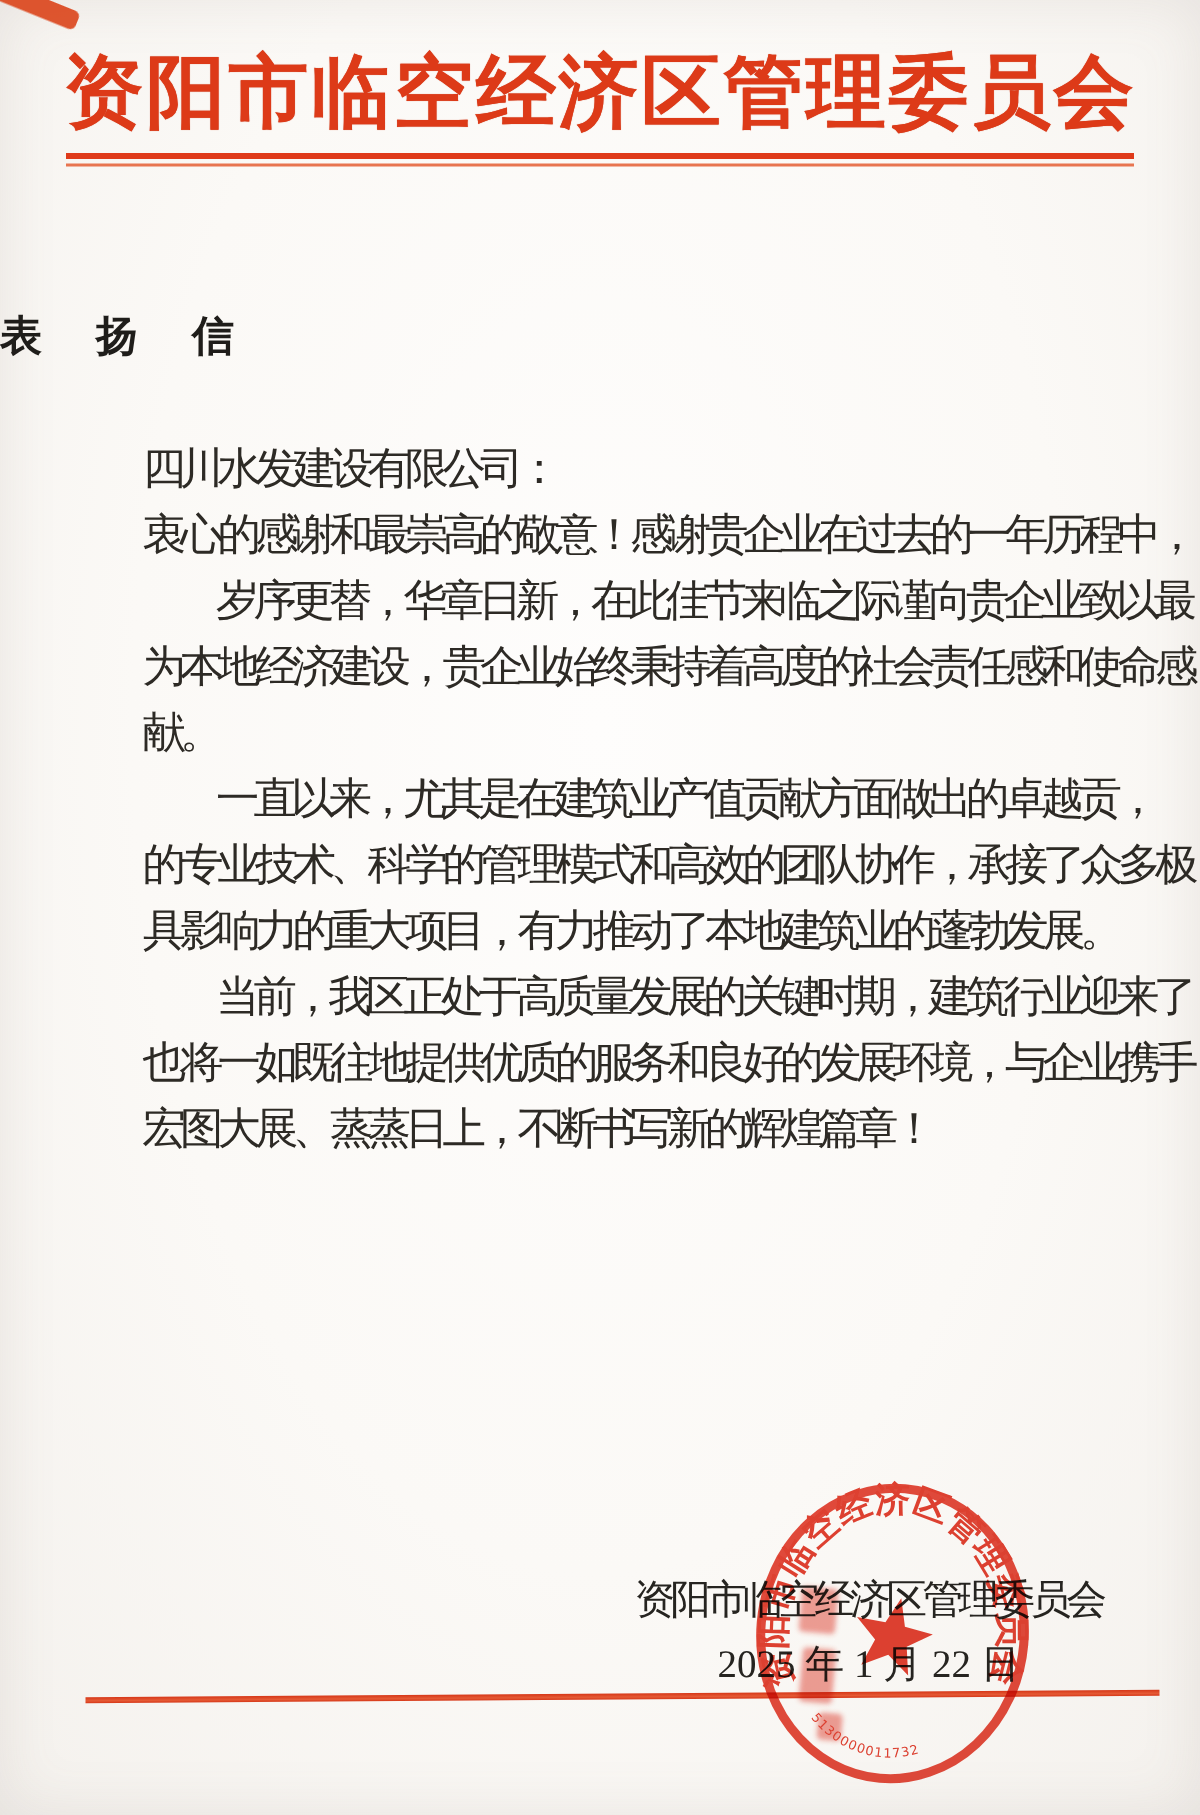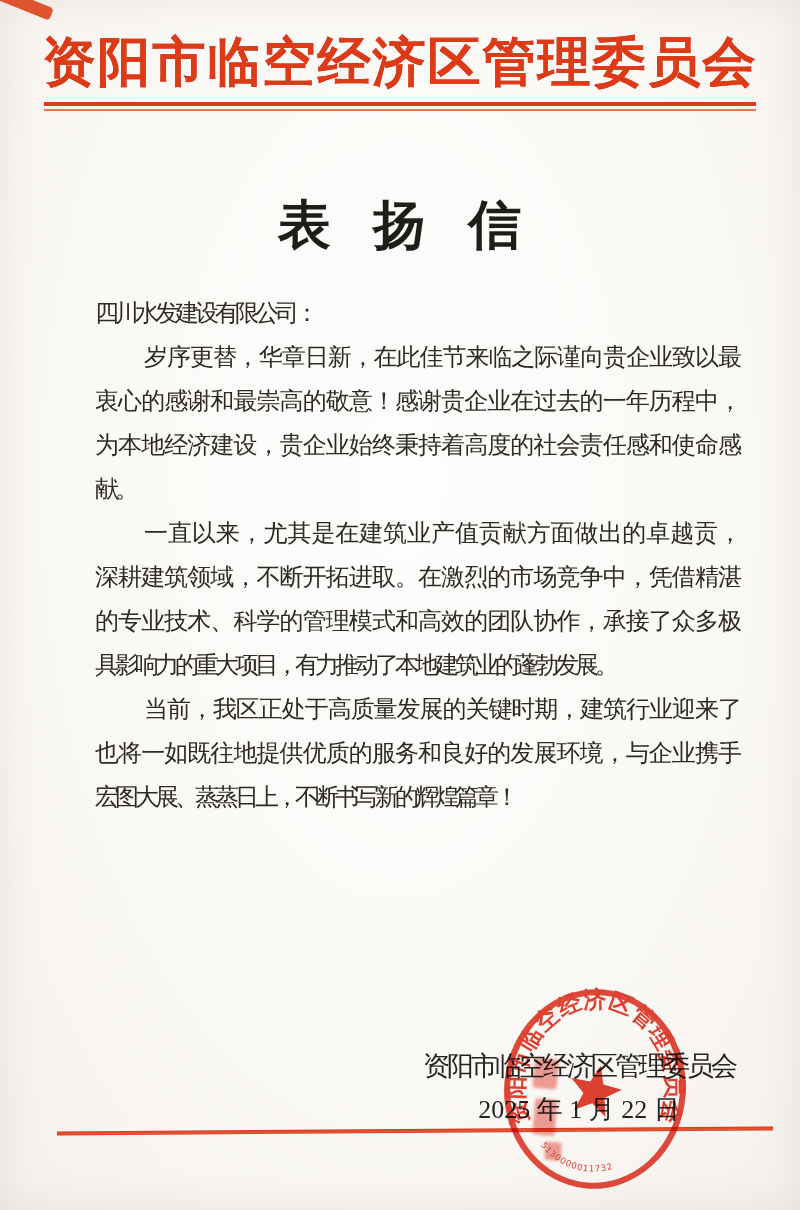--- a/index.html
+++ b/index.html
@@ -28,30 +28,30 @@
     text-shadow:0 0 .5px #c53312;
     white-space:nowrap;
   }
   .divider{
     margin:2px 44px 0 44px;height:3px;
     border-top:4px solid #df3a1a;
     border-bottom:2px solid #e87550;
   }
   
   .doc-title{
-    margin-top:88px;text-align:center;
-    font-size:53px;font-weight:bold;color:#1f1d1a;
+    margin-top:88px;text-align:left;
+    font-size:28px;font-weight:bold;color:#1f1d1a;
     word-spacing:27px;letter-spacing:1px;line-height:52px;
   }
   
   .body-block{
     margin:40px 62px 0 95px;width:643px;color:#2d2a25;
   }
   .bodyline{
-    font-size:24px;letter-spacing:-4px;line-height:44px;height:44px;
+    font-size:29px;letter-spacing:-4px;line-height:44px;height:44px;
     text-align:justify;text-align-last:justify;
     white-space:nowrap;overflow:visible;
   }
   .bodyline.end{text-align-last:left;}
   .bodyline.indent{text-indent:49px;}
   
   .sign-block{
     position:absolute;right:60px;top:1046px;width:322px;text-align:center;color:#262420;
   }
   .sign-org{font-size:27px;letter-spacing:-3px;line-height:40px;white-space:nowrap;}
@@ -78,26 +78,25 @@
   <div class="corner-mark"></div>
 
   <div class="letterhead">资阳市临空经济区管理委员会</div>
 
   <div class="divider"></div>
 
   <div class="doc-title">表 扬 信</div>
 
   <div class="body-block">
     <div class="bodyline end">四川水发建设有限公司：</div>
+    <div class="bodyline">衷心的感谢和最崇高的敬意！感谢贵企业在过去的一年历程中，</div>
     <div class="bodyline indent">岁序更替，华章日新，在此佳节来临之际谨向贵企业致以最</div>
-    <div class="bodyline">衷心的感谢和最崇高的敬意！感谢贵企业在过去的一年历程中，</div>
     <div class="bodyline">为本地经济建设，贵企业始终秉持着高度的社会责任感和使命感</div>
     <div class="bodyline end">献。</div>
     <div class="bodyline indent">一直以来，尤其是在建筑业产值贡献方面做出的卓越贡，</div>
-    <div class="bodyline">深耕建筑领域，不断开拓进取。在激烈的市场竞争中，凭借精湛</div>
     <div class="bodyline">的专业技术、科学的管理模式和高效的团队协作，承接了众多极</div>
     <div class="bodyline end">具影响力的重大项目，有力推动了本地建筑业的蓬勃发展。</div>
     <div class="bodyline indent">当前，我区正处于高质量发展的关键时期，建筑行业迎来了</div>
     <div class="bodyline">也将一如既往地提供优质的服务和良好的发展环境，与企业携手</div>
     <div class="bodyline end">宏图大展、蒸蒸日上，不断书写新的辉煌篇章！</div>
   </div>
 
   <div class="sign-block">
     <div class="sign-org">资阳市临空经济区管理委员会</div>
     <div class="sign-date">2025 年 1 月 22 日</div>

